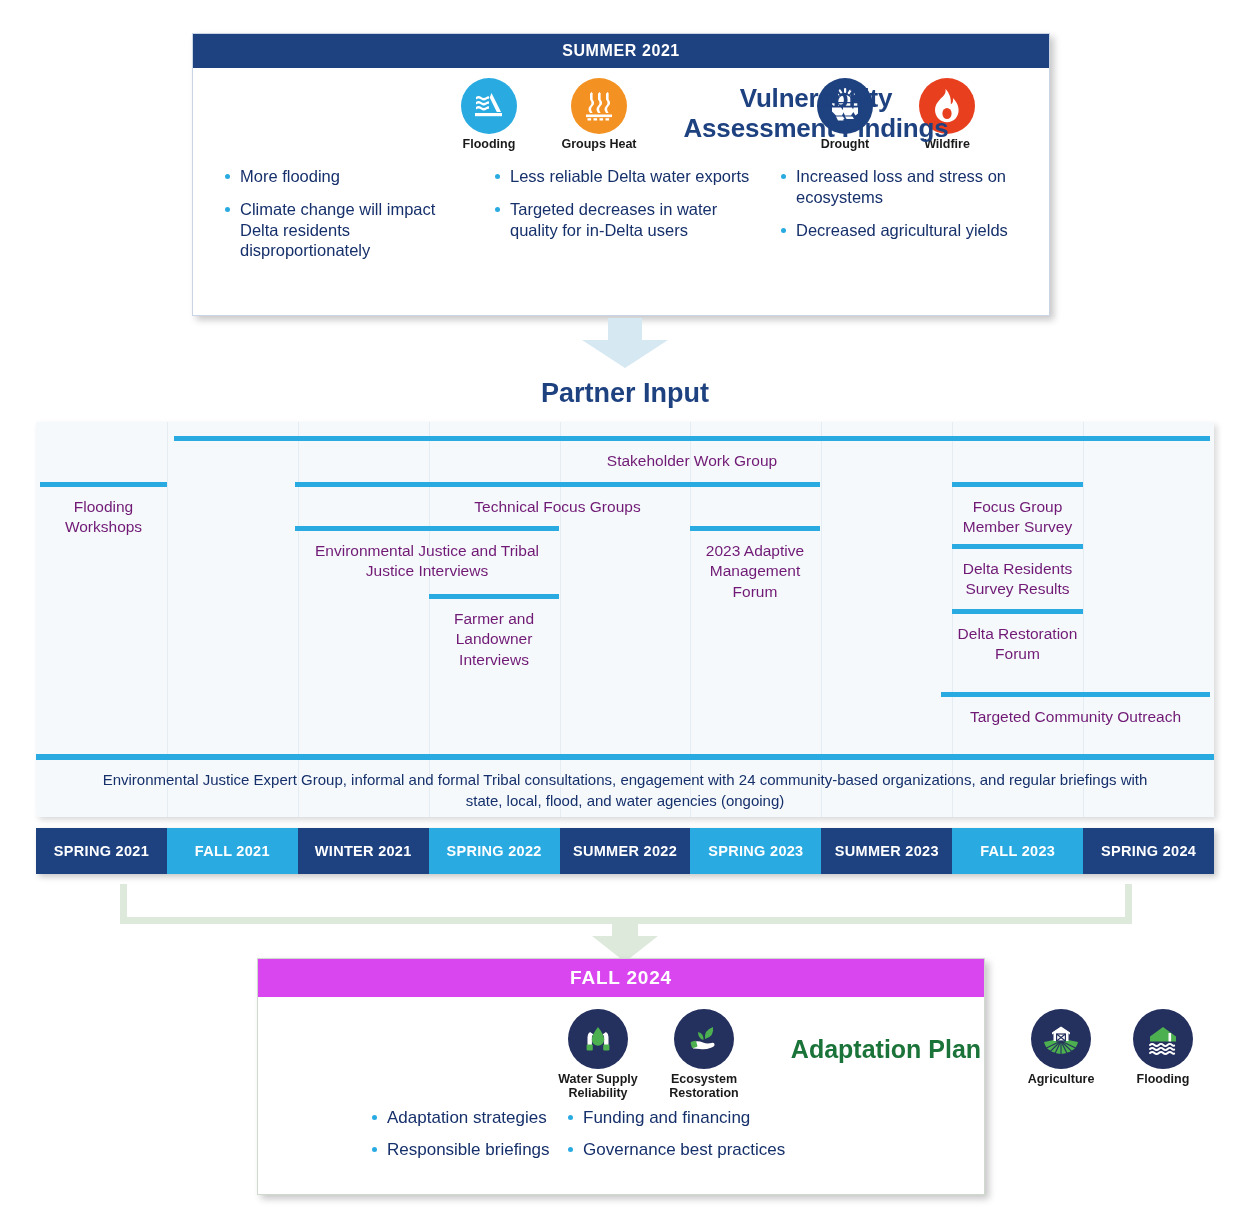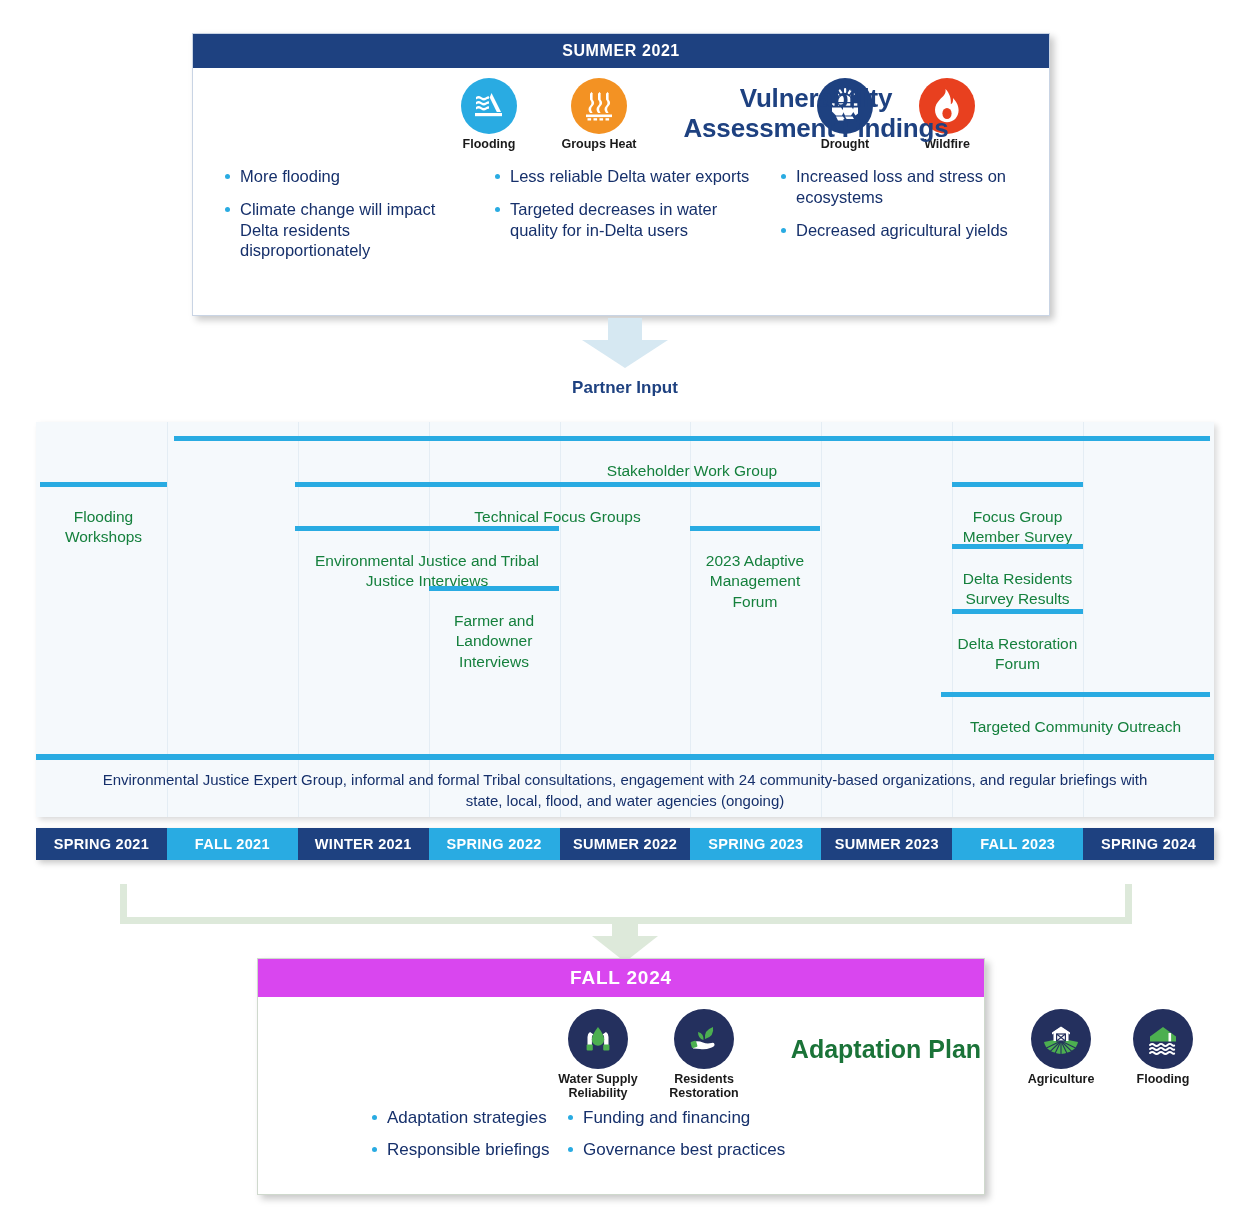--- a/index.html
+++ b/index.html
@@ -101,21 +101,21 @@
     background: #29abe2;
   }
 
   
   .partner-title {
     position: absolute;
     left: 0; top: 378px;
     width: 1250px;
     text-align: center;
     color: #1e4180;
-    font-size: 17px;
+    font-size: 27px;
     font-weight: bold;
   }
 
   
   .timeline-panel {
     position: absolute;
     left: 36px; top: 422px;
     width: 1178px; height: 395px;
     background: #f5f9fc;
     box-shadow: 3px 3px 6px rgba(0,0,0,0.15);
@@ -126,23 +126,23 @@
     width: 1px;
     background: #e4edf4;
   }
   .tl-item { position: absolute; }
   .tl-bar {
     height: 5px;
     background: #29abe2;
     width: 100%;
   }
   .tl-label {
-    margin-top: 20px;
+    margin-top: 10px;
     text-align: center;
-    color: #15803d;
+    color: #701a75;
     font-size: 15.5px;
     line-height: 1.32;
   }
   .ongoing-band {
     position: absolute;
     left: 0; top: 332px;
     width: 1178px;
   }
   .ongoing-bar {
     height: 6px;
@@ -154,21 +154,21 @@
     color: #16306b;
     font-size: 15px;
     line-height: 1.42;
     padding: 0 60px;
   }
 
   
   .season-bar {
     position: absolute;
     left: 36px; top: 828px;
-    width: 1178px; height: 32px;
+    width: 1178px; height: 46px;
     display: flex;
     box-shadow: 3px 3px 6px rgba(0,0,0,0.22);
   }
   .season {
     flex: 1 1 0;
     display: flex;
     align-items: center;
     justify-content: center;
     color: #ffffff;
     font-size: 14.5px;
@@ -393,21 +393,21 @@
     <div class="tl-item" style="left:654px; top:104px; width:130px;">
       <div class="tl-bar"></div>
       <div class="tl-label">2023 Adaptive Management Forum</div>
     </div>
 
     <div class="tl-item" style="left:916px; top:122px; width:131px;">
       <div class="tl-bar"></div>
       <div class="tl-label">Delta Residents Survey Results</div>
     </div>
 
-    <div class="tl-item" style="left:393px; top:164px; width:130px;">
+    <div class="tl-item" style="left:393px; top:172px; width:130px;">
       <div class="tl-bar"></div>
       <div class="tl-label">Farmer and Landowner Interviews</div>
     </div>
 
     <div class="tl-item" style="left:916px; top:187px; width:131px;">
       <div class="tl-bar"></div>
       <div class="tl-label">Delta Restoration Forum</div>
     </div>
 
     <div class="tl-item" style="left:905px; top:270px; width:269px;">
@@ -457,21 +457,21 @@
 
       <div class="icon-block" style="left:392px;top:12px;width:108px;">
         <div class="icon-circle" style="background:#24305e;width:60px;height:60px;">
           <svg width="40" height="40" viewBox="0 0 40 40">
             <path d="M21 20 q-1-9 8-12 q1.5 9.5-8 12z" fill="#4caf50"></path>
             <path d="M19.5 21 q-5.5-1.5-5.5-8 q6 1.5 5.5 8z" fill="#4caf50"></path>
             <path d="M9 23 q5-1.5 10 0.5 q4 1.6 8.5 0.5 q2.5-0.6 3 1.2 q0.5 2.2-3.5 3.6 q-6 2.2-11 1.2 q-3-0.6-7-0.6z" fill="#ffffff"></path>
             <rect x="7" y="22.2" width="5.8" height="6.4" rx="1.2" fill="#4caf50" transform="rotate(-16 10 25)"></rect>
           </svg>
         </div>
-        <div class="icon-caption">Residents Restoration</div>
+        <div class="icon-caption">Ecosystem Restoration</div>
       </div>
 
       <div class="icon-block" style="left:749px;top:12px;width:108px;">
         <div class="icon-circle" style="background:#24305e;width:60px;height:60px;">
           <svg width="42" height="42" viewBox="0 0 42 42">
             <path d="M4 24 q17-5 34 0 q-2 10-17 12 q-15-2-17-12z" fill="#4caf50"></path>
             <g stroke="#24305e" stroke-width="1.1">
               <line x1="21" y1="23" x2="21" y2="36"></line>
               <line x1="21" y1="23" x2="15" y2="35.4"></line>
               <line x1="21" y1="23" x2="10" y2="33.6"></line>

